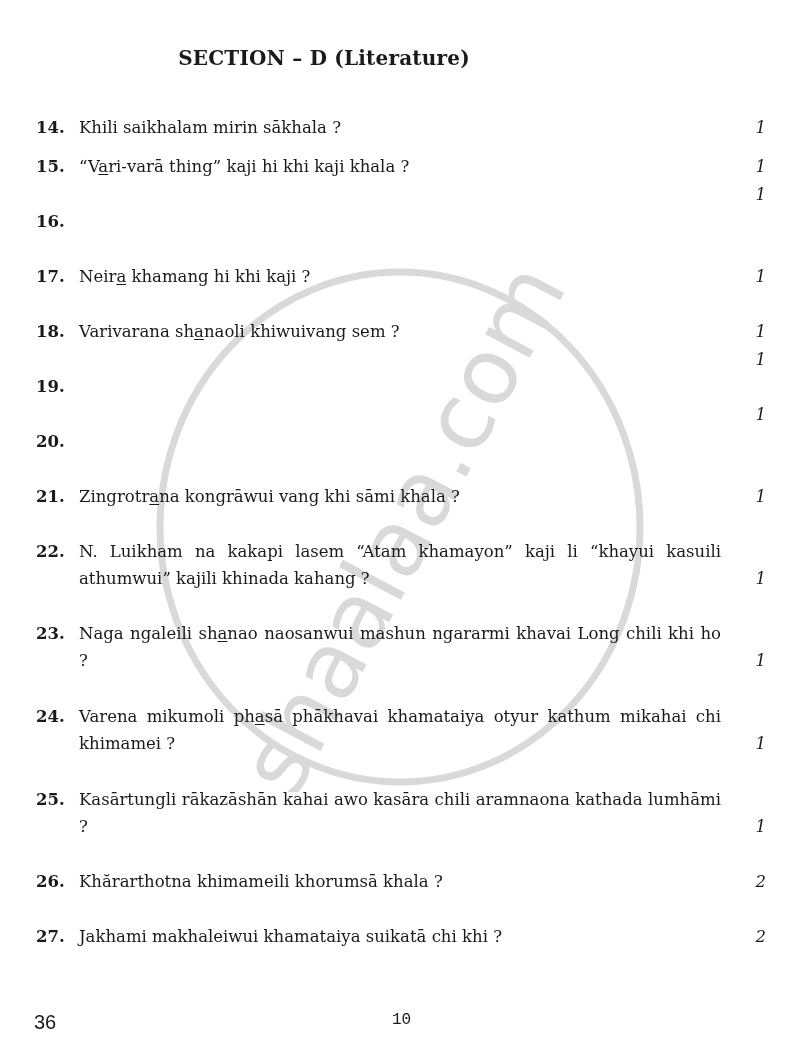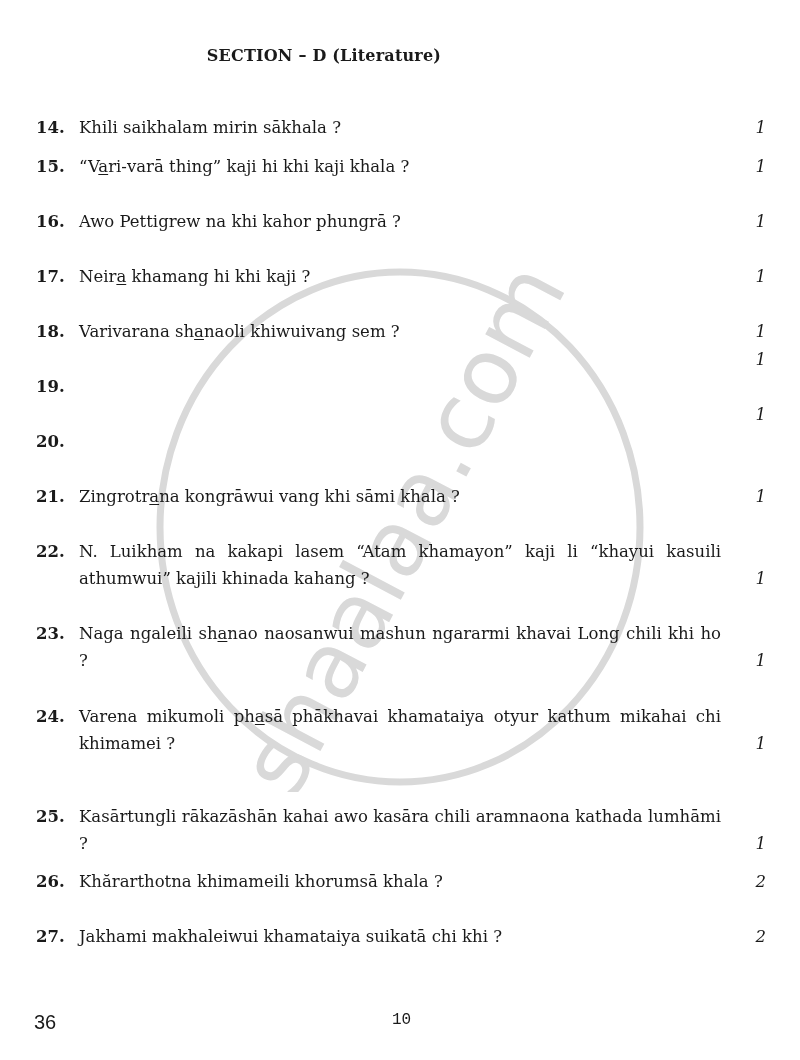--- a/index.html
+++ b/index.html
@@ -20,21 +20,21 @@
     left: 0; top: 0;
     width: 800px; height: 1060px;
   }
   .section-title {
     position: absolute;
     top: 46px;
     left: 0;
     width: 648px;
     text-align: center;
     font-weight: bold;
-    font-size: 16px;
+    font-size: 20px;
     letter-spacing: 0.2px;
   }
   .q {
     position: absolute;
     left: 36px;
     width: 730px;
     font-size: 16.5px;
     line-height: 27px;
   }
   .q .num {
@@ -105,21 +105,20 @@
   </div>
 
   <div class="q" style="top:153px;">
     <span class="num">15.</span>
     <span class="text single"><span>“V</span><span class="u">a</span><span>ri-varā thing” kaji hi khi kaji khala ?</span></span>
     <span class="marks">1</span>
   </div>
 
   <div class="q" style="top:208px;">
     <span class="num">16.</span>
-    <span class="text single"><span>Awo Pettigrew na khi kahor phungrā ?</span></span>
     <span class="marks">1</span>
   </div>
 
   <div class="q" style="top:263px;">
     <span class="num">17.</span>
     <span class="text single"><span>Neir</span><span class="u">a</span><span> khamang hi khi kaji ?</span></span>
     <span class="marks">1</span>
   </div>
 
   <div class="q" style="top:318px;">
@@ -155,21 +154,21 @@
     <span class="text"><span>Naga ngaleili sh</span><span class="u">a</span><span>nao naosanwui mashun ngararmi khavai Long chili khi ho ?</span></span>
     <span class="marks">1</span>
   </div>
 
   <div class="q" style="top:703px;">
     <span class="num">24.</span>
     <span class="text"><span>Varena mikumoli ph</span><span class="u">a</span><span>sā phākhavai khamataiya otyur kathum mikahai chi khimamei ?</span></span>
     <span class="marks">1</span>
   </div>
 
-  <div class="q" style="top:803px;">
+  <div class="q" style="top:786px;">
     <span class="num">25.</span>
     <span class="text"><span>Kasārtungli rākazāshān kahai awo kasāra chili aramnaona kathada lumhāmi ?</span></span>
     <span class="marks">1</span>
   </div>
 
   <div class="q" style="top:868px;">
     <span class="num">26.</span>
     <span class="text single"><span>Khărarthotna khimameili khorumsā khala ?</span></span>
     <span class="marks">2</span>
   </div>

